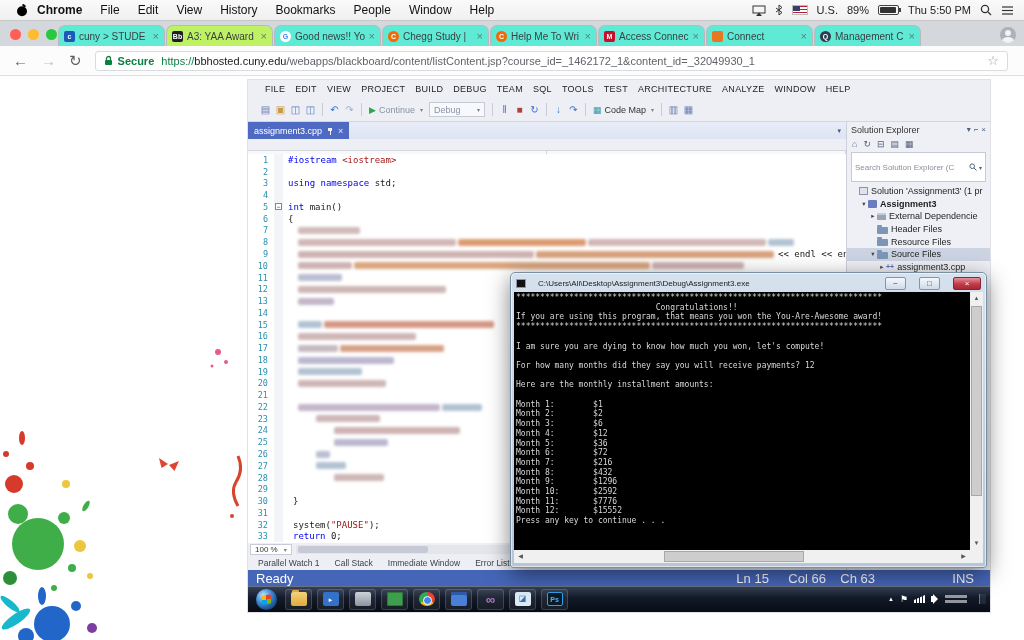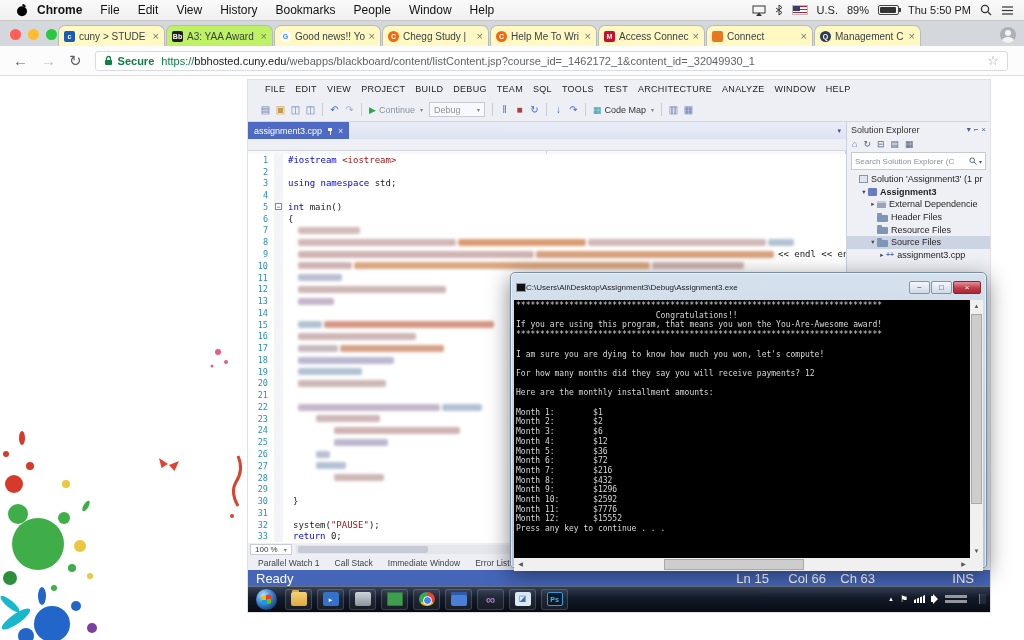--- a/index.html
+++ b/index.html
@@ -16,21 +16,21 @@
 .battery::after{content:"";position:absolute;right:-3px;top:2px;width:2px;height:4px;background:#444}
 .battery-fill{position:absolute;left:1px;top:1px;bottom:1px;background:#333;border-radius:1px}
 .flag{width:16px;height:10px;background:repeating-linear-gradient(180deg,#b22234 0 1.5px,#fff 1.5px 3px);position:relative;border:1px solid #bbb}
 .flag::before{content:"";position:absolute;left:0;top:0;width:7px;height:5px;background:#3c3b6e}
 
 
 .tabstrip{position:absolute;top:21px;left:0;width:1024px;height:25px;background:#d4d7db;z-index:55}
 .traffic{position:absolute;left:10px;top:8px;display:flex;gap:7px}
 .light{width:11px;height:11px;border-radius:50%}
 .tabs{position:absolute;left:58px;top:4px;display:flex;height:21px}
-.tab{width:107px;display:flex;align-items:center;background:#fef9c3;border:1px solid #b7bbc0;border-bottom:none;border-radius:7px 7px 0 0;margin-right:1px;padding:0 5px;font-size:10px;color:#3a3f44;overflow:hidden}
+.tab{width:107px;display:flex;align-items:center;background:#5eead4;border:1px solid #b7bbc0;border-bottom:none;border-radius:7px 7px 0 0;margin-right:1px;padding:0 5px;font-size:10px;color:#3a3f44;overflow:hidden}
 .tab.active{background:#bef264}
 .fav{width:11px;height:11px;border-radius:50%;color:#fff;font-size:7px;font-weight:bold;display:flex;align-items:center;justify-content:center;flex:0 0 11px;line-height:1}
 .fav.square{border-radius:2px}
 .tab-label{margin-left:4px;white-space:nowrap;overflow:hidden;flex:1}
 .tab-close{color:#70757c;font-size:11px;margin-left:2px;flex:0 0 auto}
 .profile-ic{position:absolute;right:8px;top:6px;width:16px;height:16px;border-radius:50%;background:#aeb2b8;overflow:hidden}
 .profile-ic::before{content:"";position:absolute;left:5px;top:3px;width:6px;height:6px;border-radius:50%;background:#f2f3f4}
 .profile-ic::after{content:"";position:absolute;left:2px;top:10px;width:12px;height:8px;border-radius:50%;background:#f2f3f4}
 
 
@@ -102,21 +102,21 @@
 .sb-ln{margin-left:auto;width:52px}
 .sb-col{width:52px}
 .sb-ch{width:52px}
 .sb-ins{margin-left:60px;margin-right:8px}
 
 
 .solexp{position:absolute;left:598px;top:42px;width:144px;height:448px;background:#eef0f5;border-left:1px solid #ccd0da}
 .se-title{height:15px;display:flex;align-items:center;padding:0 4px;font-size:9px;color:#333;white-space:nowrap;overflow:hidden}
 .se-title-icons{margin-left:auto;display:flex;gap:3px;color:#51627f;font-size:8px}
 .se-tools{height:14px;display:flex;gap:6px;padding:0 5px;color:#51627f;font-size:9px;align-items:center}
-.se-search{height:18px;margin:1px 4px;background:#fff;border:1px solid #c6cad4;display:flex;align-items:center;font-size:8px;color:#8a8f99;padding:0 3px;white-space:nowrap;overflow:hidden}
+.se-search{height:30px;margin:1px 4px;background:#fff;border:1px solid #c6cad4;display:flex;align-items:center;font-size:8px;color:#8a8f99;padding:0 3px;white-space:nowrap;overflow:hidden}
 .se-search .mag{margin-left:auto;display:flex;align-items:center;gap:2px;color:#51627f;font-size:6px}
 .se-tree{margin-top:3px;font-size:9px;color:#1e1e1e}
 .se-row{height:12.6px;display:flex;align-items:center;white-space:nowrap;overflow:hidden}
 .se-row.sel{background:#ccd3e3}
 .se-arrow{width:8px;font-size:6.5px;color:#444;text-align:center;flex:0 0 8px}
 .se-label{margin-left:3px}
 .ico{flex:0 0 auto;position:relative}
 .ico-solution{width:9px;height:8px;border:1px solid #8a93a8;background:#dfe3ec}
 .ico-project{width:9px;height:8px;background:#697cc0;border-radius:1px}
 .ico-deps{width:9px;height:7px;background:#9aa4b8;box-shadow:inset 0 2px 0 #c5ccda}
@@ -146,21 +146,21 @@
 .tray-flag{font-size:9px;color:#fff}
 .tray-net{width:11px;height:8px;background:linear-gradient(90deg,#fff 0 2px,transparent 2px 3.2px,#fff 3.2px 5.2px,transparent 5.2px 6.4px,#fff 6.4px 8.4px,transparent 8.4px 9.4px,#fff 9.4px 11px);clip-path:polygon(0 100%,0 62%,100% 0,100% 100%)}
 .tray-vol{width:4px;height:6px;background:#fff;position:relative;margin-right:4px}
 .tray-vol::before{content:"";position:absolute;left:2px;top:-2px;border-left:5px solid #fff;border-top:5px solid transparent;border-bottom:5px solid transparent}
 .tray-text{display:flex;flex-direction:column;gap:2px}
 .tray-text i{display:block;width:22px;height:3px;background:rgba(255,255,255,.55)}
 .show-desktop{width:7px;align-self:stretch;border-left:1px solid rgba(255,255,255,.35);background:rgba(255,255,255,.08);margin-left:6px}
 
 
 .console{position:absolute;left:510px;top:272px;width:477px;height:296px;background:linear-gradient(#d6e1ee,#b6c6d8);border:1px solid #7a8ea2;border-radius:5px 5px 3px 3px;box-shadow:0 6px 22px rgba(0,0,0,.5),inset 0 0 0 1px rgba(255,255,255,.55);padding:2px 3px 3px;z-index:30}
-.console-title{height:25px;display:flex;align-items:center;font-size:8px;color:#1a1a1a;padding:0 2px;gap:0}
+.console-title{height:17px;display:flex;align-items:center;font-size:8px;color:#1a1a1a;padding:0 2px;gap:12px}
 .c-ico{width:10px;height:9px;background:#111;border:1px solid #8a98a8;flex:0 0 10px}
 .c-title-text{white-space:nowrap;overflow:hidden;flex:1}
 .c-btn{width:21px;height:13px;border:1px solid #8396a9;border-radius:2px;background:linear-gradient(#f4f8fc,#cfdae7);color:#444;font-size:8px;line-height:11px;text-align:center;margin-left:1px}
 .c-btn.close{background:linear-gradient(#e8909a,#c23a48 55%,#a82834);color:#fff;width:28px;border-color:#7e2a32}
 .console-body{position:relative;height:271px;background:#000}
 .console-pre{position:absolute;left:2px;top:1px;right:14px;bottom:13px;overflow:hidden;font-family:"DejaVu Sans Mono",monospace;font-size:8px;line-height:9.7px;color:var(--consolefg,#d8d8d8);white-space:pre}
 .vsb{position:absolute;right:0;top:0;bottom:13px;width:13px;background:#f0f0f0}
 .hsb{position:absolute;left:0;right:13px;bottom:0;height:13px;background:#f0f0f0}
 .sb-arr{position:absolute;width:13px;height:13px;color:#555;font-size:6px;text-align:center;line-height:13px}
 .v-thumb{position:absolute;left:1px;top:14px;width:11px;height:190px;background:#cdcdcd;border:1px solid #a8a8a8}

